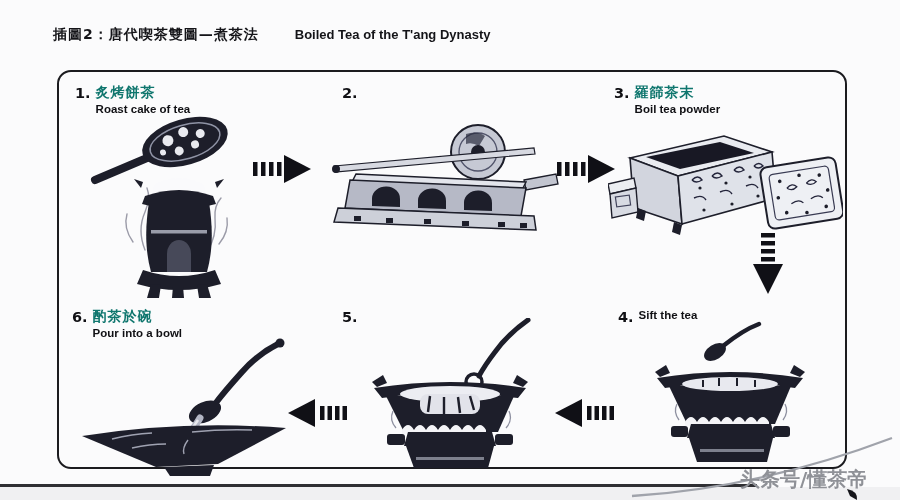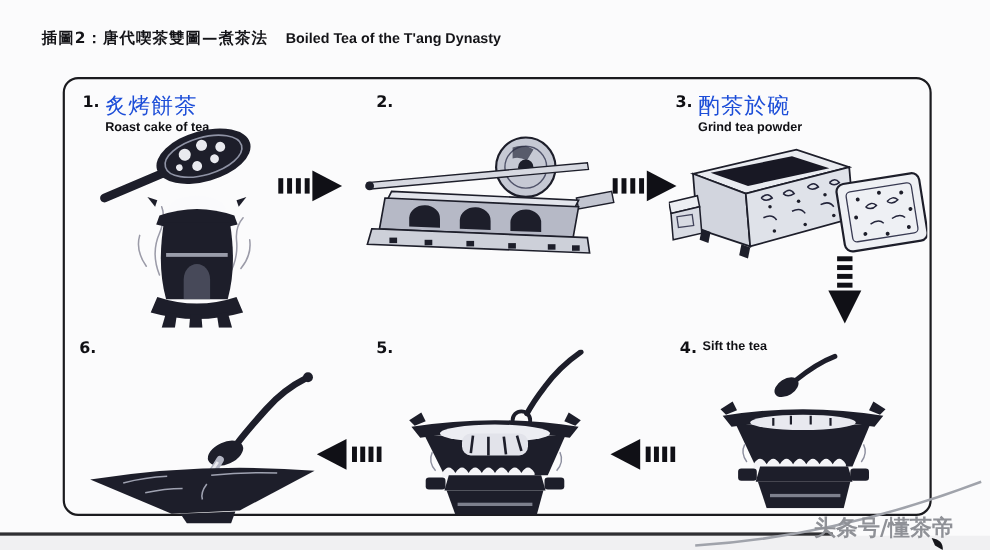--- a/index.html
+++ b/index.html
@@ -1,32 +1,32 @@
 <!DOCTYPE html>
 <html><head>
 <meta charset="utf-8">
 <style>
   html,body{margin:0;padding:0;background:#e9e9ea;}
   #page{
     position:relative;width:900px;height:500px;background:#fbfbfc;
     overflow:hidden;font-family:"DejaVu Sans","Liberation Sans",sans-serif;color:#111;
   }
   
-  .title-row{position:absolute;left:38px;top:26px;display:flex;align-items:baseline;gap:16px;}
+  .title-row{position:absolute;left:53px;top:26px;display:flex;align-items:baseline;gap:36px;}
   .title-zh{font-weight:bold;font-size:14px;letter-spacing:1px;color:#141418;}
   .title-en{font-weight:bold;font-size:13px;font-family:"Liberation Sans",sans-serif;color:#141418;}
   
   .panel{
     position:absolute;left:57px;top:70px;width:786px;height:395px;
     border:2.5px solid #1b1b1f;border-radius:14px;background:transparent;
   }
   
   .step-label{position:absolute;display:flex;gap:5px;line-height:1.25;}
   .step-num{font-weight:bold;font-size:14.5px;color:#101014;}
-  .step-zh{display:block;font-weight:normal;font-size:20px;letter-spacing:1px;color:#1d4ed8;}
+  .step-zh{display:block;font-weight:bold;font-size:14px;letter-spacing:1px;color:#0f766e;}
   .step-en{display:block;font-weight:bold;font-size:11.5px;margin-top:0;
            font-family:"Liberation Sans",sans-serif;color:#101014;}
   
   .illus,.arrow{position:absolute;}
   
   .bottom-strip{position:absolute;left:0;top:487px;width:900px;height:13px;background:#f0f0f2;}
   .bottom-line{position:absolute;left:0;top:484px;width:757px;height:3px;background:#2f2f33;}
   .watermark{
     position:absolute;left:740px;top:466px;font-weight:bold;font-size:20px;
     color:#8f9197;letter-spacing:0;white-space:nowrap;text-align:right;
@@ -52,35 +52,39 @@
         <span class="step-zh">炙烤餅茶</span>
           <span class="step-en">Roast cake of tea</span>
       </span>
   </div>
   <div class="step-label" style="left:342px;top:84px">
     <span class="step-num">2.</span>
   </div>
   <div class="step-label" style="left:614px;top:84px">
     <span class="step-num">3.</span>
     <span>
-        <span class="step-zh">酌茶於碗</span>
-          <span class="step-en">Grind tea powder</span>
+        <span class="step-zh">羅篩茶末</span>
+          <span class="step-en">Boil tea powder</span>
       </span>
   </div>
   <div class="step-label" style="left:618px;top:308px">
     <span class="step-num">4.</span>
     <span>
           <span class="step-en">Sift the tea</span>
       </span>
   </div>
   <div class="step-label" style="left:342px;top:308px">
     <span class="step-num">5.</span>
   </div>
   <div class="step-label" style="left:72px;top:308px">
     <span class="step-num">6.</span>
+    <span>
+        <span class="step-zh">酌茶於碗</span>
+          <span class="step-en">Pour into a bowl</span>
+      </span>
   </div>
 
   <svg class="illus" style="left:85px;top:102px" width="180" height="196" viewBox="0 0 180 196">
     <g stroke="#9b9ba8" stroke-width="1.4" fill="none" stroke-linecap="round">
       <path d="M60,148 q-8,-20 0,-38 q6,-14 2,-24"></path>
       <path d="M72,150 q-4,-22 4,-40 q5,-12 1,-22"></path>
       <path d="M85,148 q2,-24 -2,-42 q-3,-12 2,-22"></path>
       <path d="M97,150 q6,-20 2,-40 q-2,-14 4,-24"></path>
       <path d="M110,148 q8,-18 4,-36 q-3,-14 3,-24"></path>
       <path d="M122,150 q10,-16 8,-34 q-1,-12 6,-20"></path>

